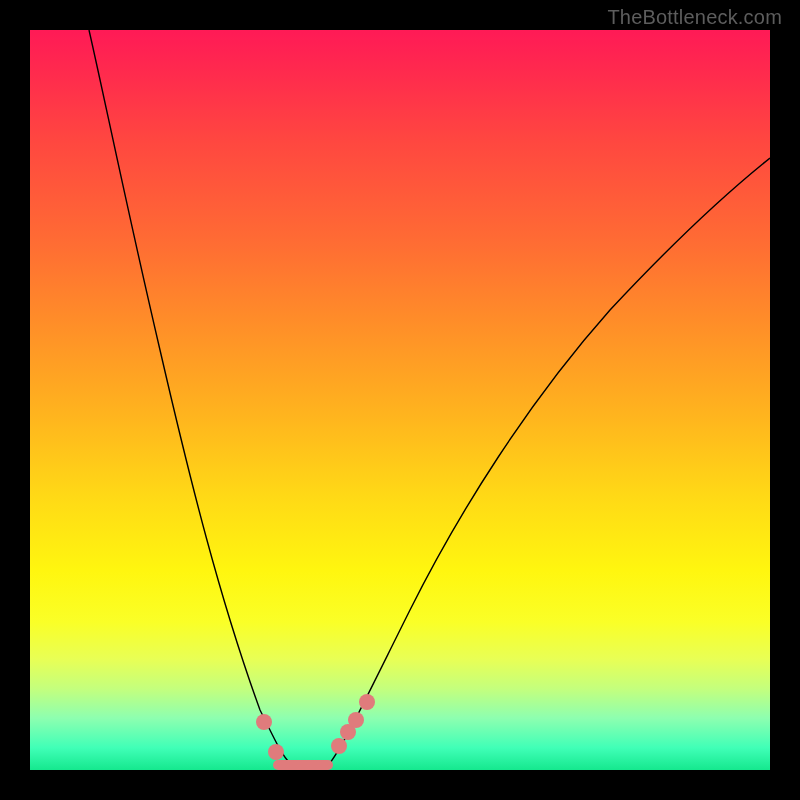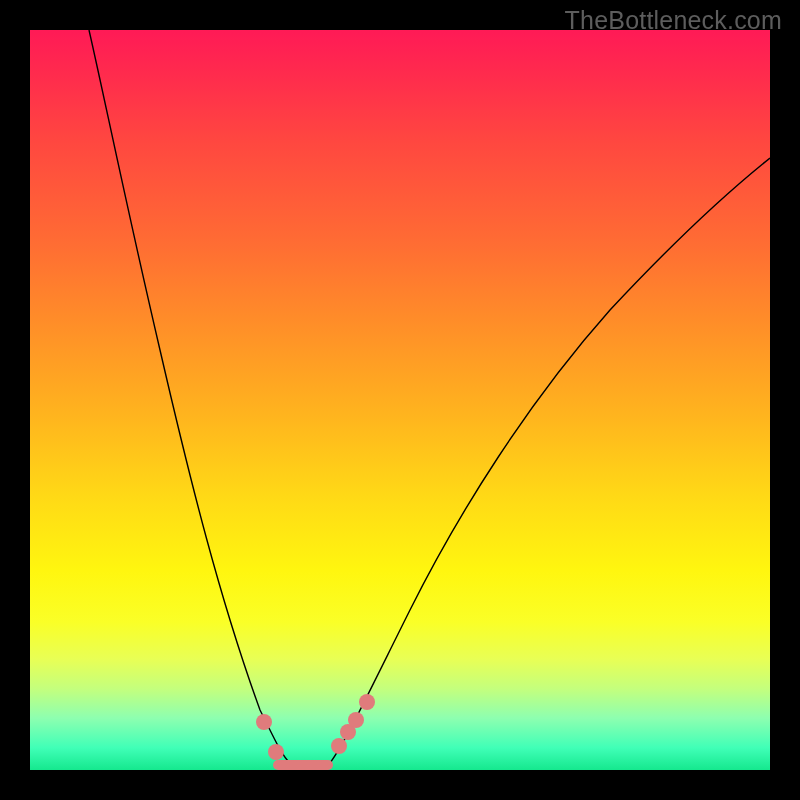--- a/index.html
+++ b/index.html
@@ -41,21 +41,21 @@
       #c4ff7d 89%,
       #8dffb0 93%,
       #40ffb7 97%,
       #15e88e 100%
     );
   }
   .watermark {
     position: absolute;
     top: 6px;
     right: 18px;
-    font-size: 25px;
+    font-size: 20px;
     font-weight: 500;
     color: #5d5d5d;
     letter-spacing: 0.2px;
   }
   svg.curves {
     position: absolute;
     left: 0; top: 0;
     width: 740px;
     height: 740px;
   }

